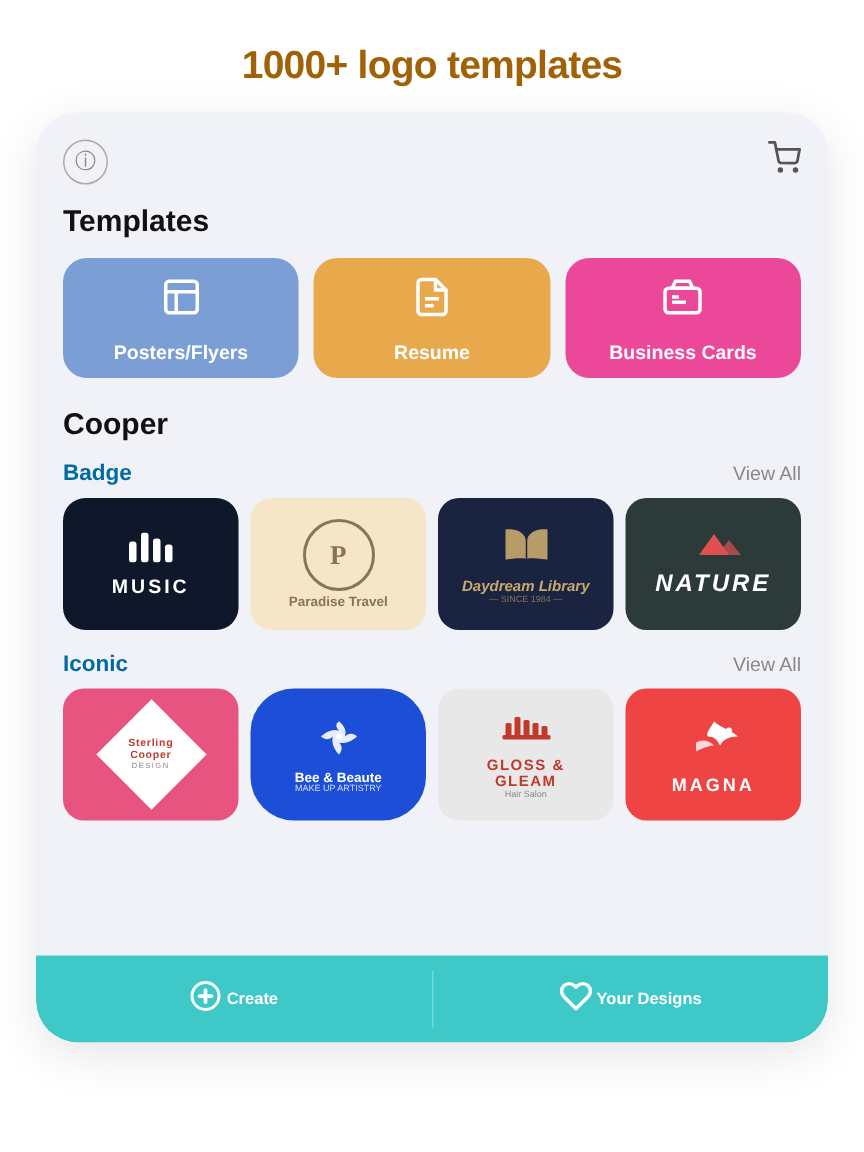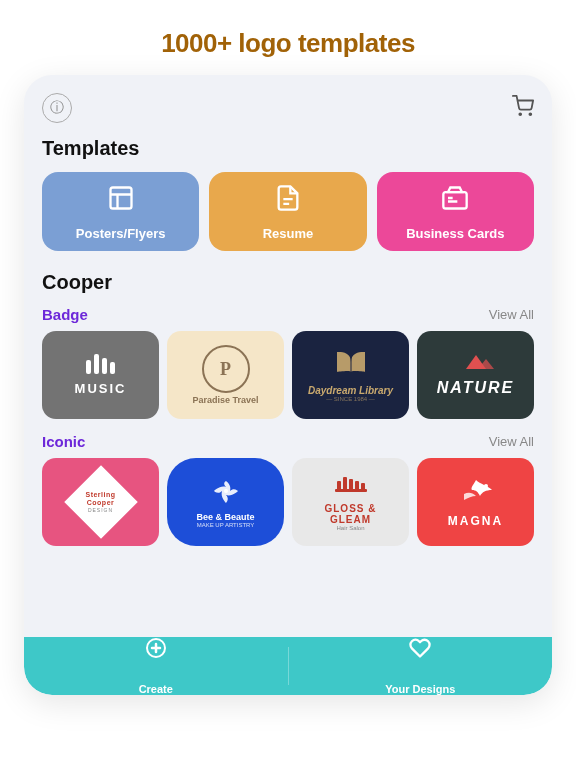--- a/index.html
+++ b/index.html
@@ -104,21 +104,21 @@
     
     .row-header {
       display: flex;
       justify-content: space-between;
       align-items: center;
       margin-bottom: 8px;
     }
     .row-title {
       font-size: 15px;
       font-weight: 600;
-      color: #6d28d9;
+      color: #0369a1;
     }
     .view-all {
       font-size: 13px;
       color: #888;
       cursor: pointer;
     }
 
     
     .logo-row {
       display: flex;
@@ -132,21 +132,22 @@
       display: flex;
       flex-direction: column;
       align-items: center;
       justify-content: center;
       overflow: hidden;
       position: relative;
     }
 
     
     .logo-music {
-      background: #737373;
+      background: #0f172a;
+      border-radius: 15px;
     }
     .logo-paradise {
       background: #f5e6c8;
     }
     .logo-daydream {
       background: #1a2340;
     }
     .logo-nature {
       background: #2d3a3a;
     }
@@ -255,23 +256,23 @@
       left: 0;
       right: 0;
       height: 58px;
       background: #3ec8c8;
       display: flex;
       border-radius: 0 0 28px 28px;
     }
     .nav-item {
       flex: 1;
       display: flex;
-      flex-direction: column;
-      align-items: center;
-      justify-content: space-between;
+      flex-direction: row;
+      align-items: center;
+      justify-content: center;
       gap: 3px;
       cursor: pointer;
     }
     .nav-divider {
       width: 1px;
       background: rgba(255,255,255,0.3);
       margin: 10px 0;
     }
     .nav-icon {
       font-size: 18px;

